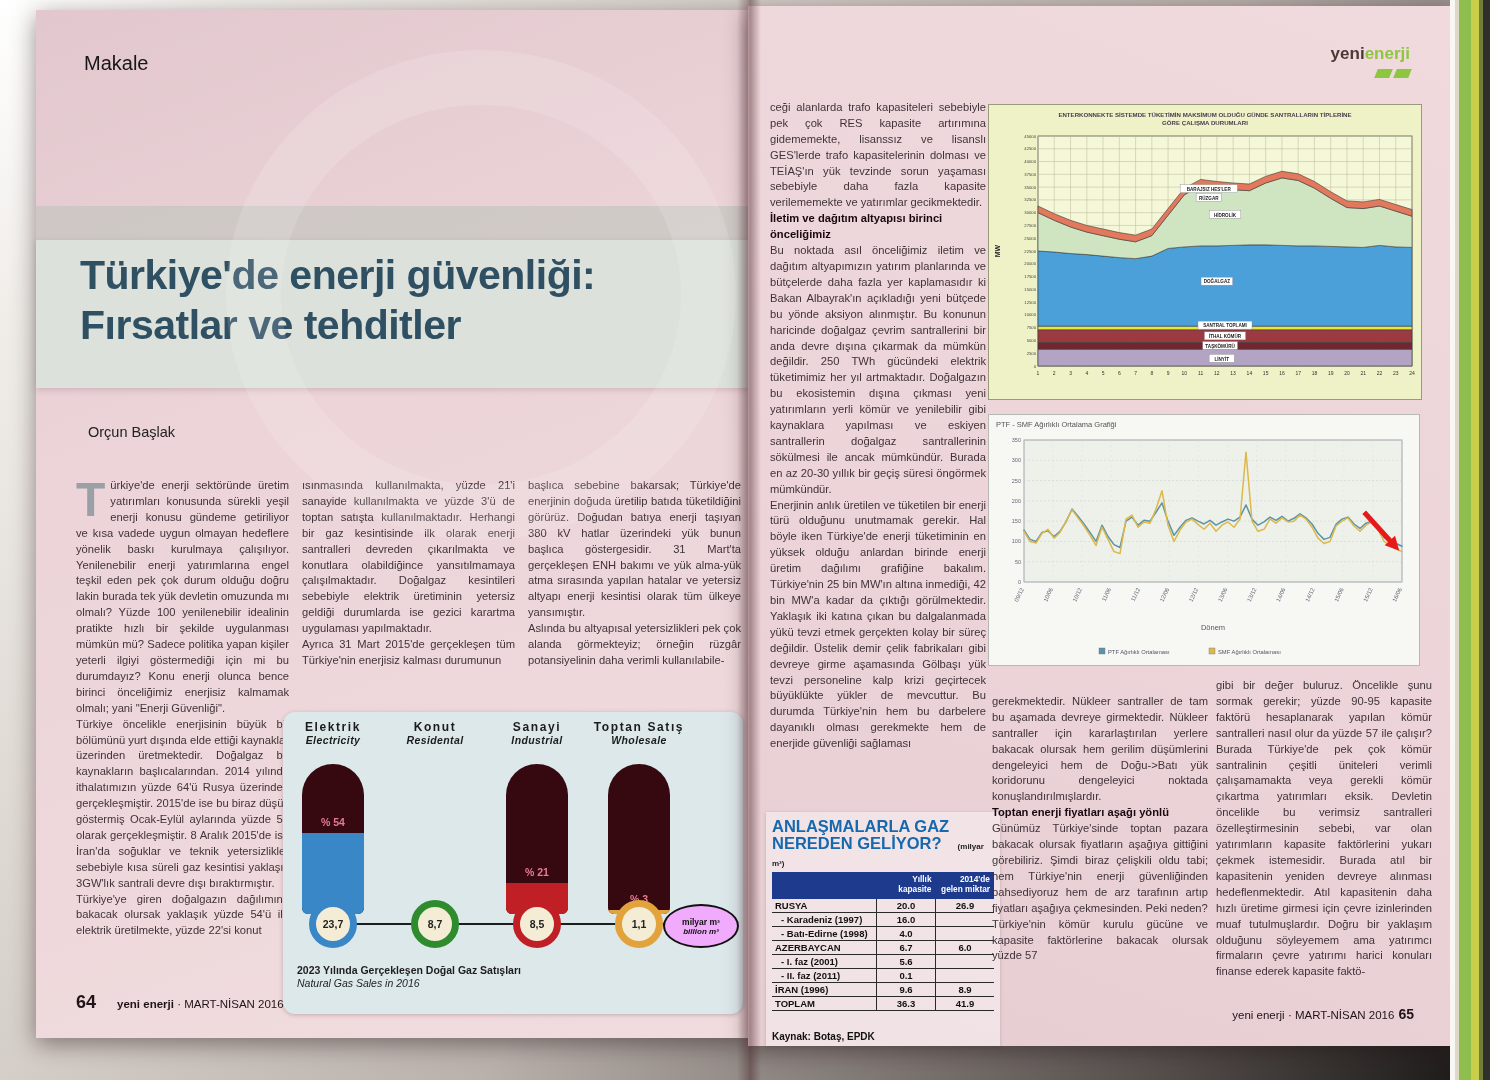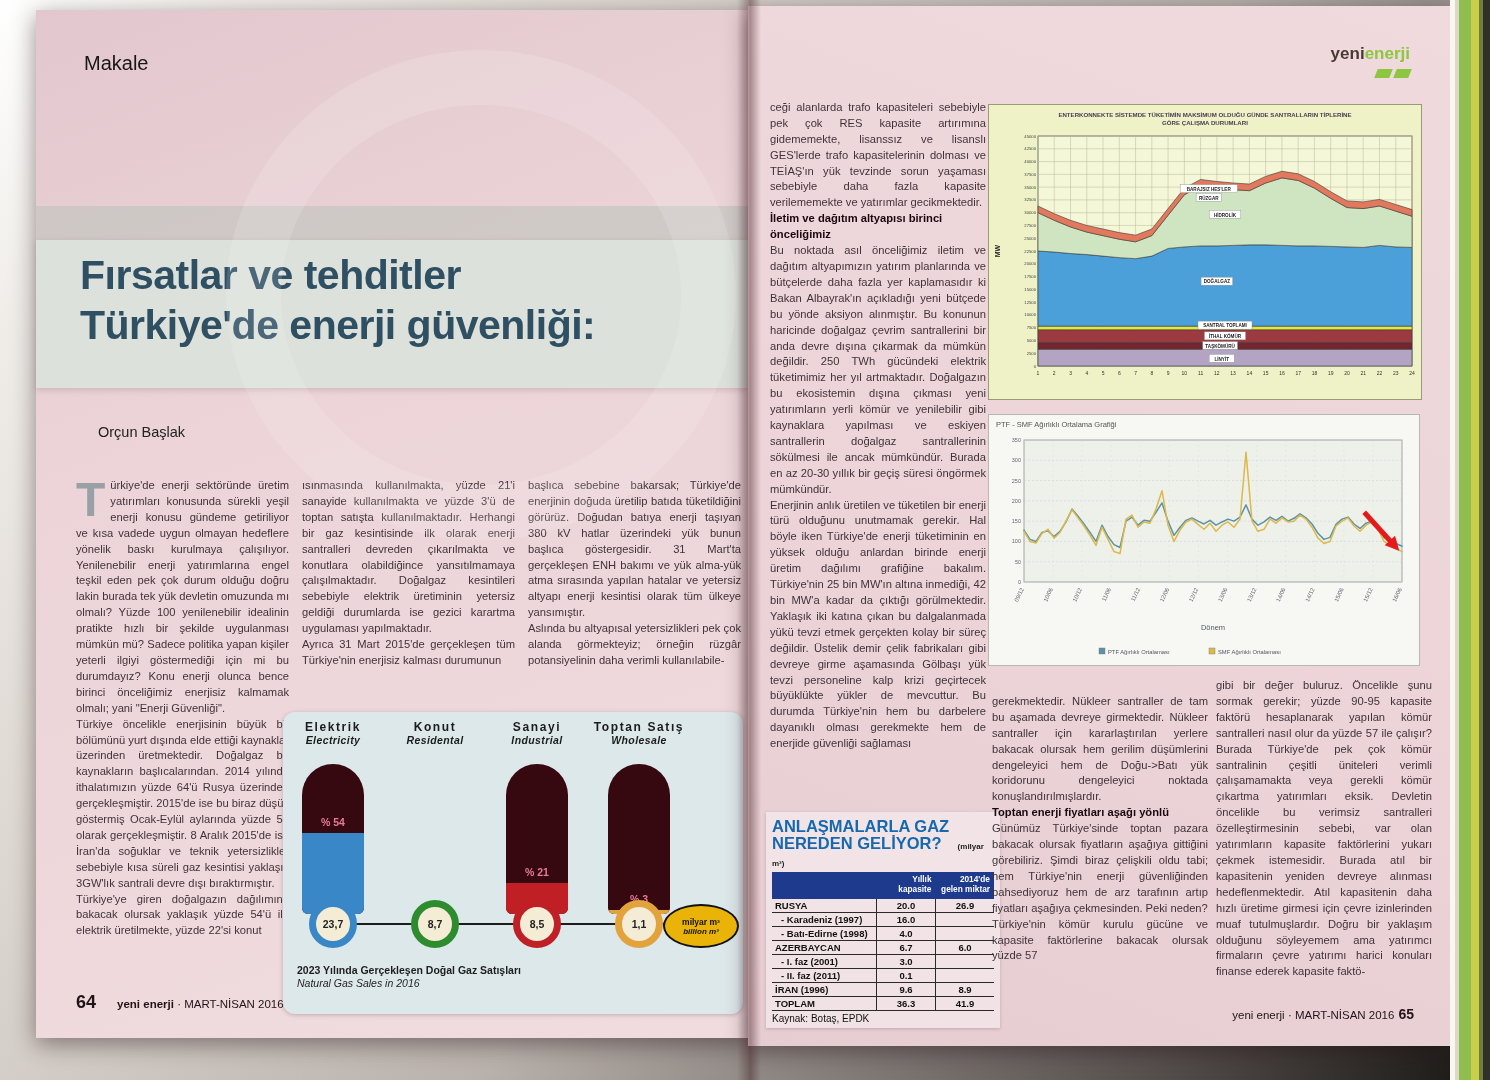--- a/index.html
+++ b/index.html
@@ -23,21 +23,21 @@
   }
   .gutter{position:absolute;left:737px;top:0;width:24px;height:1080px;z-index:6;
     background:linear-gradient(90deg,rgba(0,0,0,0) 0%,rgba(60,20,25,.30) 45%,rgba(60,20,25,.40) 55%,rgba(0,0,0,0) 100%);}
   .edge-strip{position:absolute;right:0;top:0;width:40px;height:1080px;z-index:4;
     background:linear-gradient(90deg,#f8f7f3 0px,#f8f7f3 5px,#ddd9c6 5px,#ddd9c6 9px,#8fbe4e 9px,#8fbe4e 21px,#c9cf4a 21px,#c9cf4a 29px,#70803a 29px,#70803a 33px,#30302a 33px,#30302a 40px);}
   .kicker{position:absolute;left:48px;top:42px;font-size:20px;color:#171717;}
   .title-strip-upper{position:absolute;left:0;top:196px;width:100%;height:34px;background:rgba(185,195,186,.55);}
   .title-band{position:absolute;left:0;top:230px;width:100%;height:148px;background:#dce1db;box-shadow:0 2px 6px rgba(120,90,95,.25);}
   .article-title{position:absolute;left:44px;top:240px;width:640px;
     font-size:41px;font-weight:800;line-height:1.22;letter-spacing:-.5px;color:#2f4f63;}
-  .author{position:absolute;left:62px;top:414px;font-size:14.5px;color:#222;}
+  .author{position:absolute;left:52px;top:414px;font-size:14.5px;color:#222;}
   .col{position:absolute;width:213px;font-size:11.2px;line-height:1.42;text-align:justify;
     color:#3f333a;white-space:pre-line;overflow:hidden;}
   .dropcap{float:left;font-size:48px;line-height:.8;color:#99a1a7;font-weight:bold;margin:3px 5px 0 0;}
   .col-h{font-weight:800;color:#18090f;white-space:pre-line;}
   .footer{position:absolute;font-size:11.5px;color:#201418;}
   .footer b.pageno{font-size:18px;margin-right:21px;}
   .footer .brand{font-weight:800;}
   
   .natgas-panel{position:absolute;left:247px;top:702px;width:460px;height:302px;background:#dde8eb;
     border-radius:12px;box-shadow:0 1px 4px rgba(90,60,65,.3);}
@@ -46,21 +46,21 @@
   .th-en{font-weight:bold;font-style:italic;font-size:10.5px;letter-spacing:.4px;}
   .th-tube{position:absolute;top:52px;width:62px;height:150px;background:#36080f;
     border-radius:31px 31px 6px 6px;overflow:hidden;}
   .th-fill{position:absolute;bottom:0;left:0;right:0;}
   .th-pct{position:absolute;width:100%;text-align:center;color:#e87a95;font-weight:bold;font-size:10.5px;}
   .th-circ{position:absolute;top:188px;width:48px;height:48px;border-radius:50%;border:7px solid;
     background:#f4ecd4;box-sizing:border-box;display:flex;align-items:center;justify-content:center;
     font-weight:bold;font-size:10.5px;color:#222;z-index:2;}
   .th-line{position:absolute;top:211px;left:50px;width:366px;height:2px;background:#1d1d1d;z-index:1;}
   .th-unit{position:absolute;top:192px;left:380px;width:72px;height:40px;border:2px solid #111;
-    border-radius:50%;background:#eab308;text-align:center;z-index:2;display:flex;flex-direction:column;justify-content:center;}
+    border-radius:50%;background:#f0abfc;text-align:center;z-index:2;display:flex;flex-direction:column;justify-content:center;}
   .u1{font-size:8.5px;font-weight:bold;color:#111;}
   .u2{font-size:8px;font-style:italic;font-weight:bold;color:#111;}
   .th-cap{position:absolute;left:14px;top:252px;font-size:10.5px;color:#1d1d1d;line-height:1.25;}
   
   .logo{position:absolute;right:40px;top:38px;text-align:right;}
   .logo .l1{font-size:17px;font-weight:800;}
   .logo .yeni{color:#4a3a33;}
   .logo .enerji{color:#8dc63f;}
   .logo .pgram{display:inline-block;width:15px;height:9px;background:#8dc63f;transform:skewX(-22deg);margin-left:4px;}
   .chart-box{position:absolute;}
@@ -69,34 +69,34 @@
     padding:6px 6px 4px 6px;box-sizing:border-box;box-shadow:0 1px 3px rgba(90,60,65,.25);}
   .gas-title{color:#1669ae;font-weight:800;font-size:16.5px;line-height:1.02;}
   .gas-unit{font-size:8px;color:#222;font-weight:bold;margin-left:16px;}
   table.gas{border-collapse:collapse;width:100%;margin-top:4px;}
   table.gas td{font-size:9.5px;padding:1px 3px;border-bottom:1px solid #2a2a2a;color:#111;}
   table.gas tr.hdr td{background:#1d3a8d;color:#fff;font-size:8.3px;text-align:right;line-height:1.1;
     border-bottom:2px solid #1d3a8d;font-weight:bold;padding:3px 4px;}
   table.gas td.lbl{font-weight:bold;}
   table.gas td.sub{padding-left:9px;font-weight:bold;}
   table.gas td.val{text-align:center;border-left:1.3px solid #2a2a2a;font-weight:bold;width:52px;}
-  .gas-src{font-size:10px;font-weight:normal;color:#111;margin-top:2px;}
+  .gas-src{font-size:10px;font-weight:bold;color:#111;margin-top:20px;}
   .footer-right{right:36px;top:1000px;text-align:right;position:absolute;font-size:11.5px;color:#201418;}
   .footer-right b.pageno{font-size:14px;margin-left:4px;}
 </style>
 </head>
 <body>
 
 <div class="page page-left">
   <div class="kicker">Makale</div>
   <div class="title-strip-upper"></div>
   <div class="title-band"></div>
   <div class="article-title">
+    <div>Türkiye'de enerji güvenliği:</div>
     <div>Fırsatlar ve tehditler</div>
-    <div>Türkiye'de enerji güvenliği:</div>
   </div>
   <div class="author">Orçun Başlak</div>
 
   <div class="col" style="left:40px;top:468px;height:506px;"><span class="dropcap">T</span><span>ürkiye'de enerji sektöründe üretim yatırımları konusunda sürekli yeşil enerji konusu gündeme getiriliyor ve kısa vadede uygun olmayan hedeflere yönelik baskı kurulmaya çalışılıyor. Yenilenebilir enerji yatırımlarına engel teşkil eden pek çok durum olduğu doğru lakin burada tek yük devletin omuzunda mı olmalı? Yüzde 100 yenilenebilir idealinin pratikte hızlı bir şekilde uygulanması mümkün mü? Sadece politika yapan kişiler yeterli ilgiyi göstermediği için mi bu durumdayız? Konu enerji olunca bence birinci önceliğimiz enerjisiz kalmamak olmalı; yani "Enerji Güvenliği".
 Türkiye öncelikle enerjisinin büyük bir bölümünü yurt dışında elde ettiği kaynaklar üzerinden üretmektedir. Doğalgaz bu kaynakların başlıcalarından. 2014 yılında ithalatımızın yüzde 64'ü Rusya üzerinden gerçekleşmiştir. 2015'de ise bu biraz düşüş göstermiş Ocak-Eylül aylarında yüzde 55 olarak gerçekleşmiştir. 8 Aralık 2015'de ise İran'da soğuklar ve teknik yetersizlikler sebebiyle kısa süreli gaz kesintisi yaklaşık 3GW'lık santrali devre dışı bıraktırmıştır.
 Türkiye'ye giren doğalgazın dağılımına bakacak olursak yaklaşık yüzde 54'ü ile elektrik üretilmekte, yüzde 22'si konut</span></div>
   <div class="col" style="left:266px;top:468px;height:226px;">ısınmasında kullanılmakta, yüzde 21'i sanayide kullanılmakta ve yüzde 3'ü de toptan satışta kullanılmaktadır. Herhangi bir gaz kesintisinde ilk olarak enerji santralleri devreden çıkarılmakta ve konutlara olabildiğince yansıtılmamaya çalışılmaktadır. Doğalgaz kesintileri sebebiyle elektrik üretiminin yetersiz geldiği durumlarda ise gezici karartma uygulaması yapılmaktadır.
 Ayrıca 31 Mart 2015'de gerçekleşen tüm Türkiye'nin enerjisiz kalması durumunun</div>
   <div class="col" style="left:492px;top:468px;height:226px;">başlıca sebebine bakarsak; Türkiye'de enerjinin doğuda üretilip batıda tüketildiğini görürüz. Doğudan batıya enerji taşıyan 380 kV hatlar üzerindeki yük bunun başlıca göstergesidir. 31 Mart'ta gerçekleşen ENH bakımı ve yük alma-yük atma sırasında yapılan hatalar ve yetersiz altyapı enerji kesintisi olarak tüm ülkeye yansımıştır.
 Aslında bu altyapısal yetersizlikleri pek çok alanda görmekteyiz; örneğin rüzgâr potansiyelinin daha verimli kullanılabile-</div>
@@ -196,21 +196,21 @@
             <td class="val">4.0</td>
             <td class="val"></td>
           </tr>
           <tr>
             <td class="lbl">AZERBAYCAN</td>
             <td class="val">6.7</td>
             <td class="val">6.0</td>
           </tr>
           <tr>
             <td class="sub">- I. faz (2001)</td>
-            <td class="val">3.0</td>
+            <td class="val">5.6</td>
             <td class="val"></td>
           </tr>
           <tr>
             <td class="sub">- II. faz (2011)</td>
             <td class="val">0.1</td>
             <td class="val"></td>
           </tr>
           <tr>
             <td class="lbl">İRAN (1996)</td>
             <td class="val">9.6</td>

